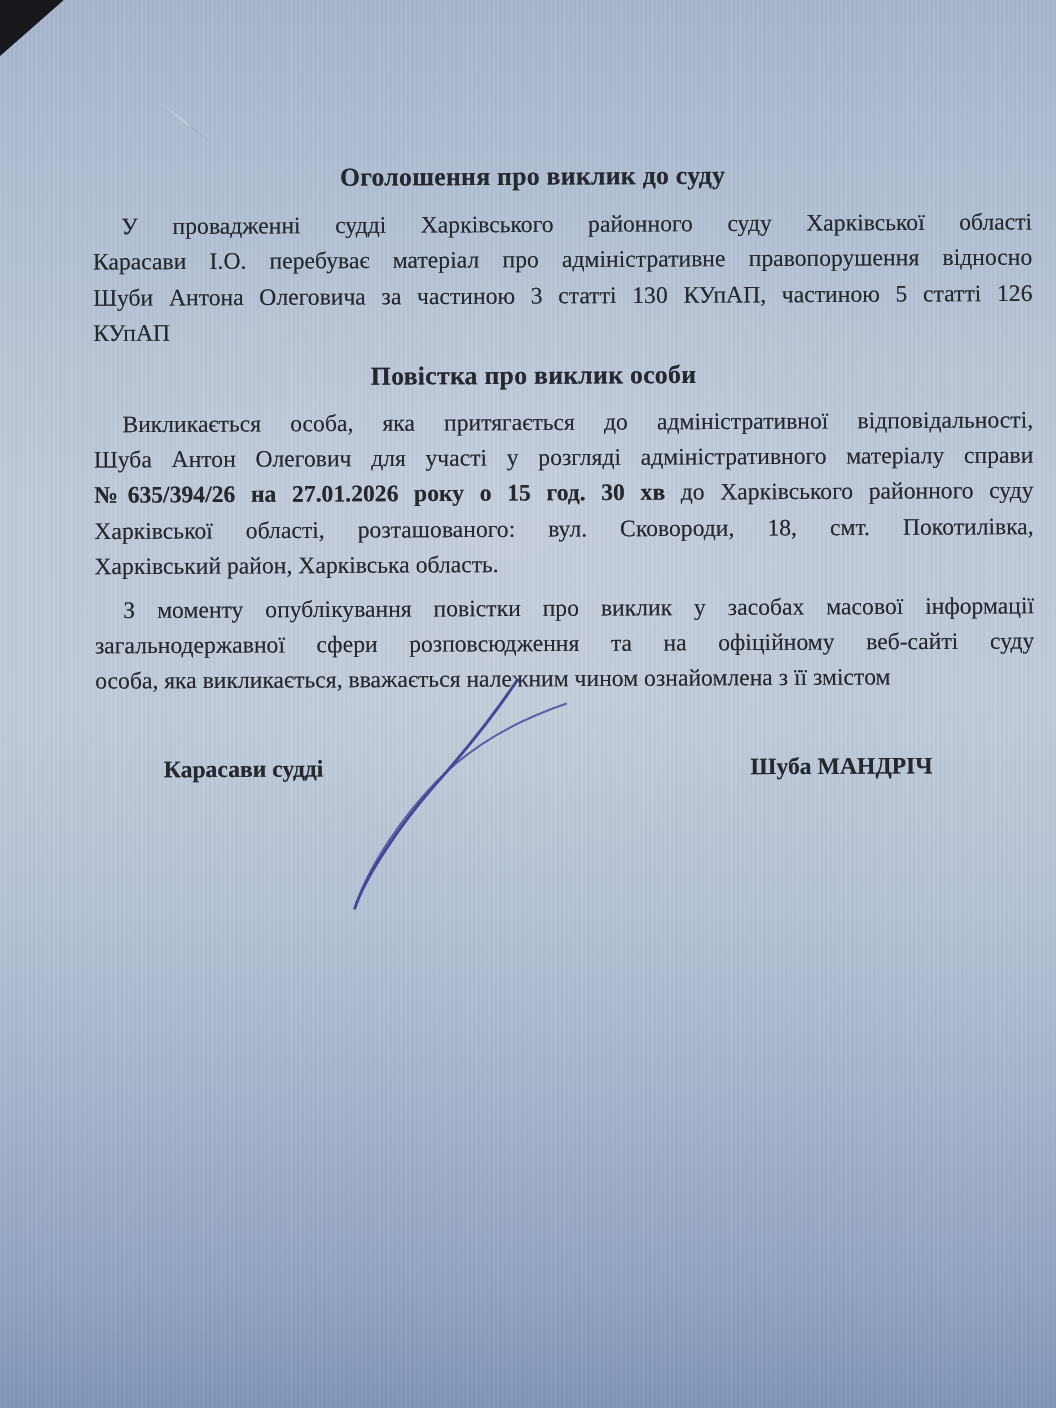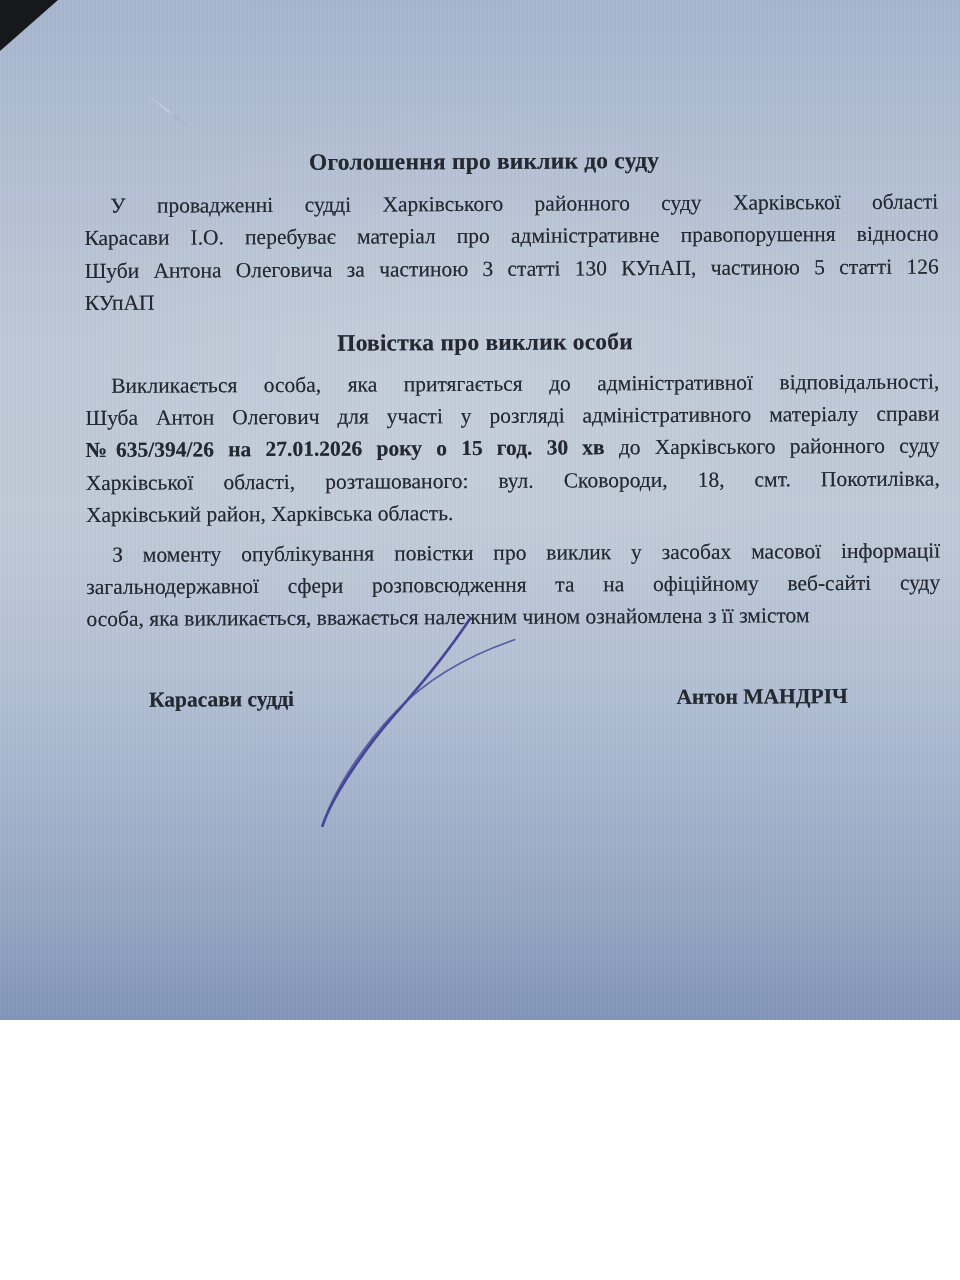--- a/index.html
+++ b/index.html
@@ -1,21 +1,21 @@
 <!DOCTYPE html>
 <html><head>
 <meta charset="utf-8">
 <style>
   html,body{margin:0;padding:0;}
   body{
     width:960px;height:1280px;overflow:hidden;
     font-family:"Liberation Serif","DejaVu Serif",serif;
   }
   .sheet{
-    position:relative;width:960px;height:1020px;
+    position:relative;width:960px;height:1280px;
     background:linear-gradient(180deg,
       #a7b6ce 0%, #b2bfd3 14%, #bfc9d7 34%, #c1cbd8 50%,
       #b5c2d5 65%, #a4b3cc 79%, #95a6c3 90%, #8196b9 100%);
     color:#242931;
   }
   
   .grain{
     position:absolute;inset:0;pointer-events:none;
     background:
       repeating-linear-gradient(90deg, rgba(255,255,255,0.025) 0 2px, rgba(20,30,60,0.025) 2px 4px),
@@ -90,21 +90,21 @@
     </p>
 
     <p class="para p3">
       <span class="line j ind">З моменту опублікування повістки про виклик у засобах масової інформації</span>
       <span class="line j">загальнодержавної сфери розповсюдження та на офіційному веб-сайті суду</span>
       <span class="line">особа, яка викликається, вважається належним чином ознайомлена з її змістом</span>
     </p>
 
     <div class="sig-row">
       <span>Карасави судді</span>
-      <span>Антон МАНДРІЧ</span>
+      <span>Шуба МАНДРІЧ</span>
     </div>
 
   </div>
 
   <svg class="signature-svg" width="960" height="1280" viewBox="0 0 960 1280" xmlns="http://www.w3.org/2000/svg">
     <g fill="none" stroke-linecap="round" stroke-linejoin="round" transform="rotate(-0.3 84 150)">
       <path d="M468 620 C444 656 408 698 391 717 C362 750 329 797 319 827" stroke="#3f3f92" stroke-width="2.6" opacity="0.95"></path>
       <path d="M319 827 C331 789 363 744 393 713 C430 675 473 655 512 642" stroke="#4a4a9b" stroke-width="1.8" opacity="0.85"></path>
     </g>
   </svg>

